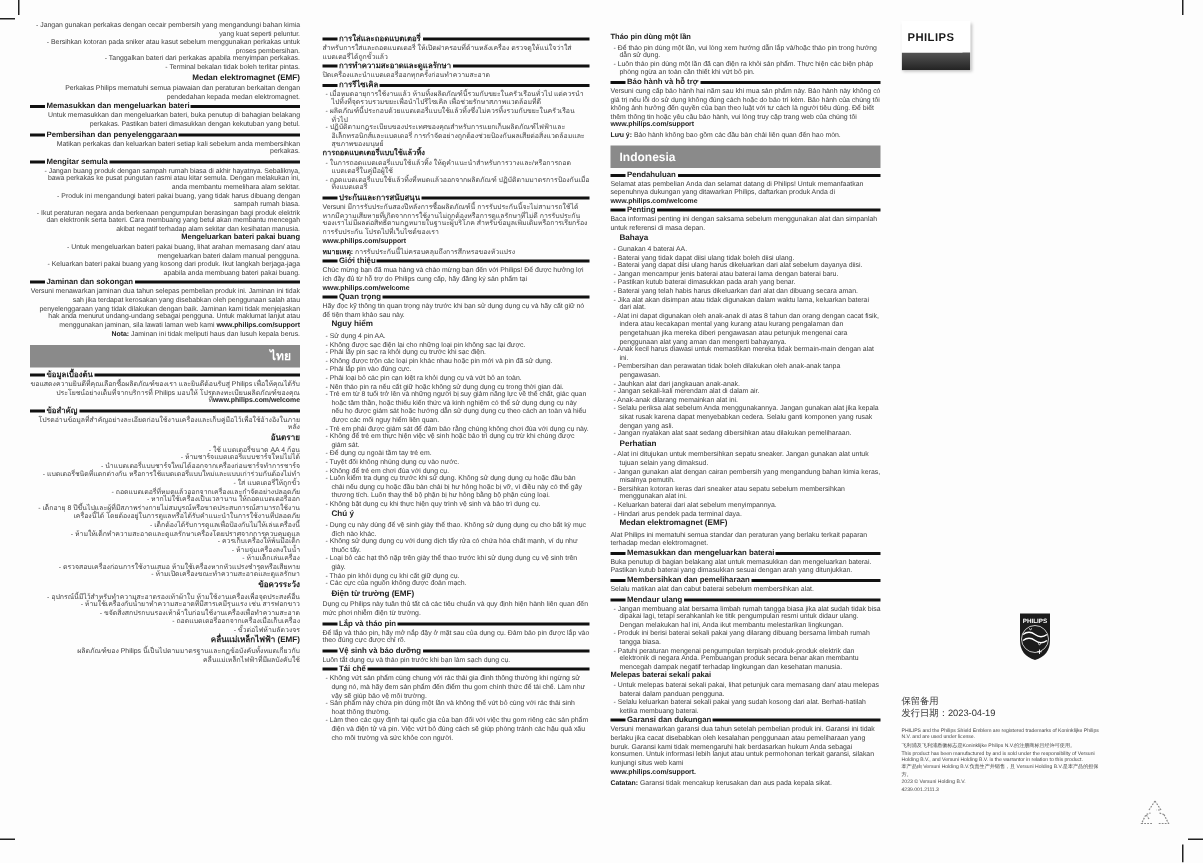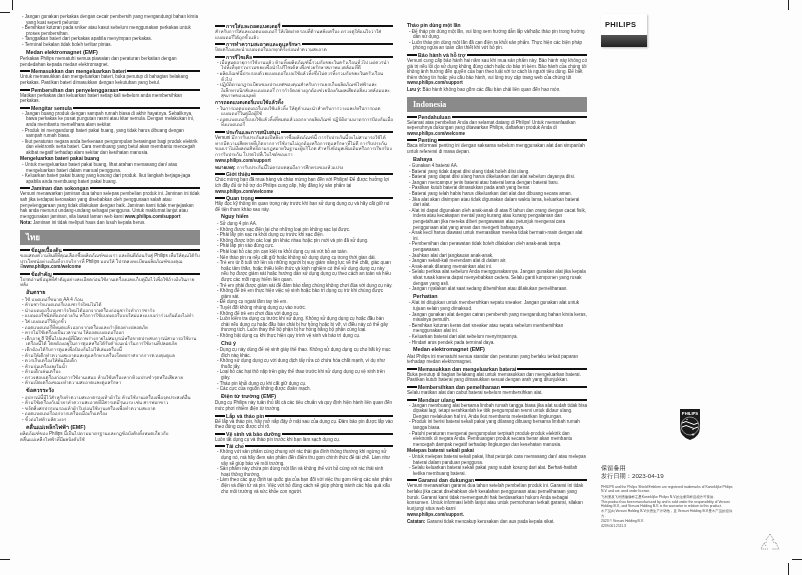--- a/index.html
+++ b/index.html
@@ -3,36 +3,36 @@
 <meta charset="utf-8">
 <style>
   html, body { margin:0; padding:0; }
   body {
     width:802px; height:575px; overflow:hidden; background:#fdfdfd;
     font-family: "Liberation Sans", "DejaVu Sans", sans-serif;
     color:#3a3a3a; position:relative;
   }
   .crop { position:absolute; background:#222; }
   .col { position:absolute; top:0; font-size:4.6px; line-height:5.6px; }
-  .col1 { left:20px; width:180px; top:14px; }
+  .col1 { left:20px; width:180px; top:14px;text-align:right; }
   .col2 { left:215px; width:178px; top:22px; }
   .col3 { left:407px; width:180px; top:22px; }
   p { margin:0 0 1px 0; }
   .li { padding-left:6px; text-indent:-4px; margin:0; }
   .sub { font-weight:bold; font-size:5.4px; margin:2px 0 1px 6px; color:#222; }
   .bold-h { font-weight:bold; font-size:5px; color:#222; margin:1px 0 0 0; }
   .sec {
     position:relative; font-weight:bold; font-size:5.2px; color:#222;
     margin:1px 0 0 0; line-height:6px; display:flex; align-items:center;
   }
   .sec::before { content:""; width:10px; height:2px; background:#111; margin-right:1px; }
   .sec::after { content:""; flex:1; height:2px; background:#111; margin-left:1px; }
   .lang {
     background:#8a8a8a; color:#fff; font-weight:bold; font-size:8px;
-    padding:2px 6px; margin:4px 0 2px 0; line-height:11px;font-family:Liberation Serif, serif;
+    padding:2px 6px; margin:4px 0 2px 0; line-height:11px;
   }
   .link { font-weight:bold; color:#222; }
   .note b { color:#222; }
   .logo-box {
     position:absolute; left:601px; top:14px; width:46px; height:33px;
     background:#fff; box-shadow:1px 1px 2px rgba(0,0,0,0.25);
   }
   .logo-text { position:absolute; left:4px; top:6px; font-weight:bold; font-size:7.5px; letter-spacing:0.3px; color:#1a1a1a; }
   .logo-band { position:absolute; left:0; bottom:0; width:46px; height:12px; background:linear-gradient(180deg,#555,#222); clip-path:polygon(0 0,88% 0,100% -40%,100% 100%,0 100%); }
   .shield { position:absolute; left:678px; top:407px; width:24px; height:34px; }

